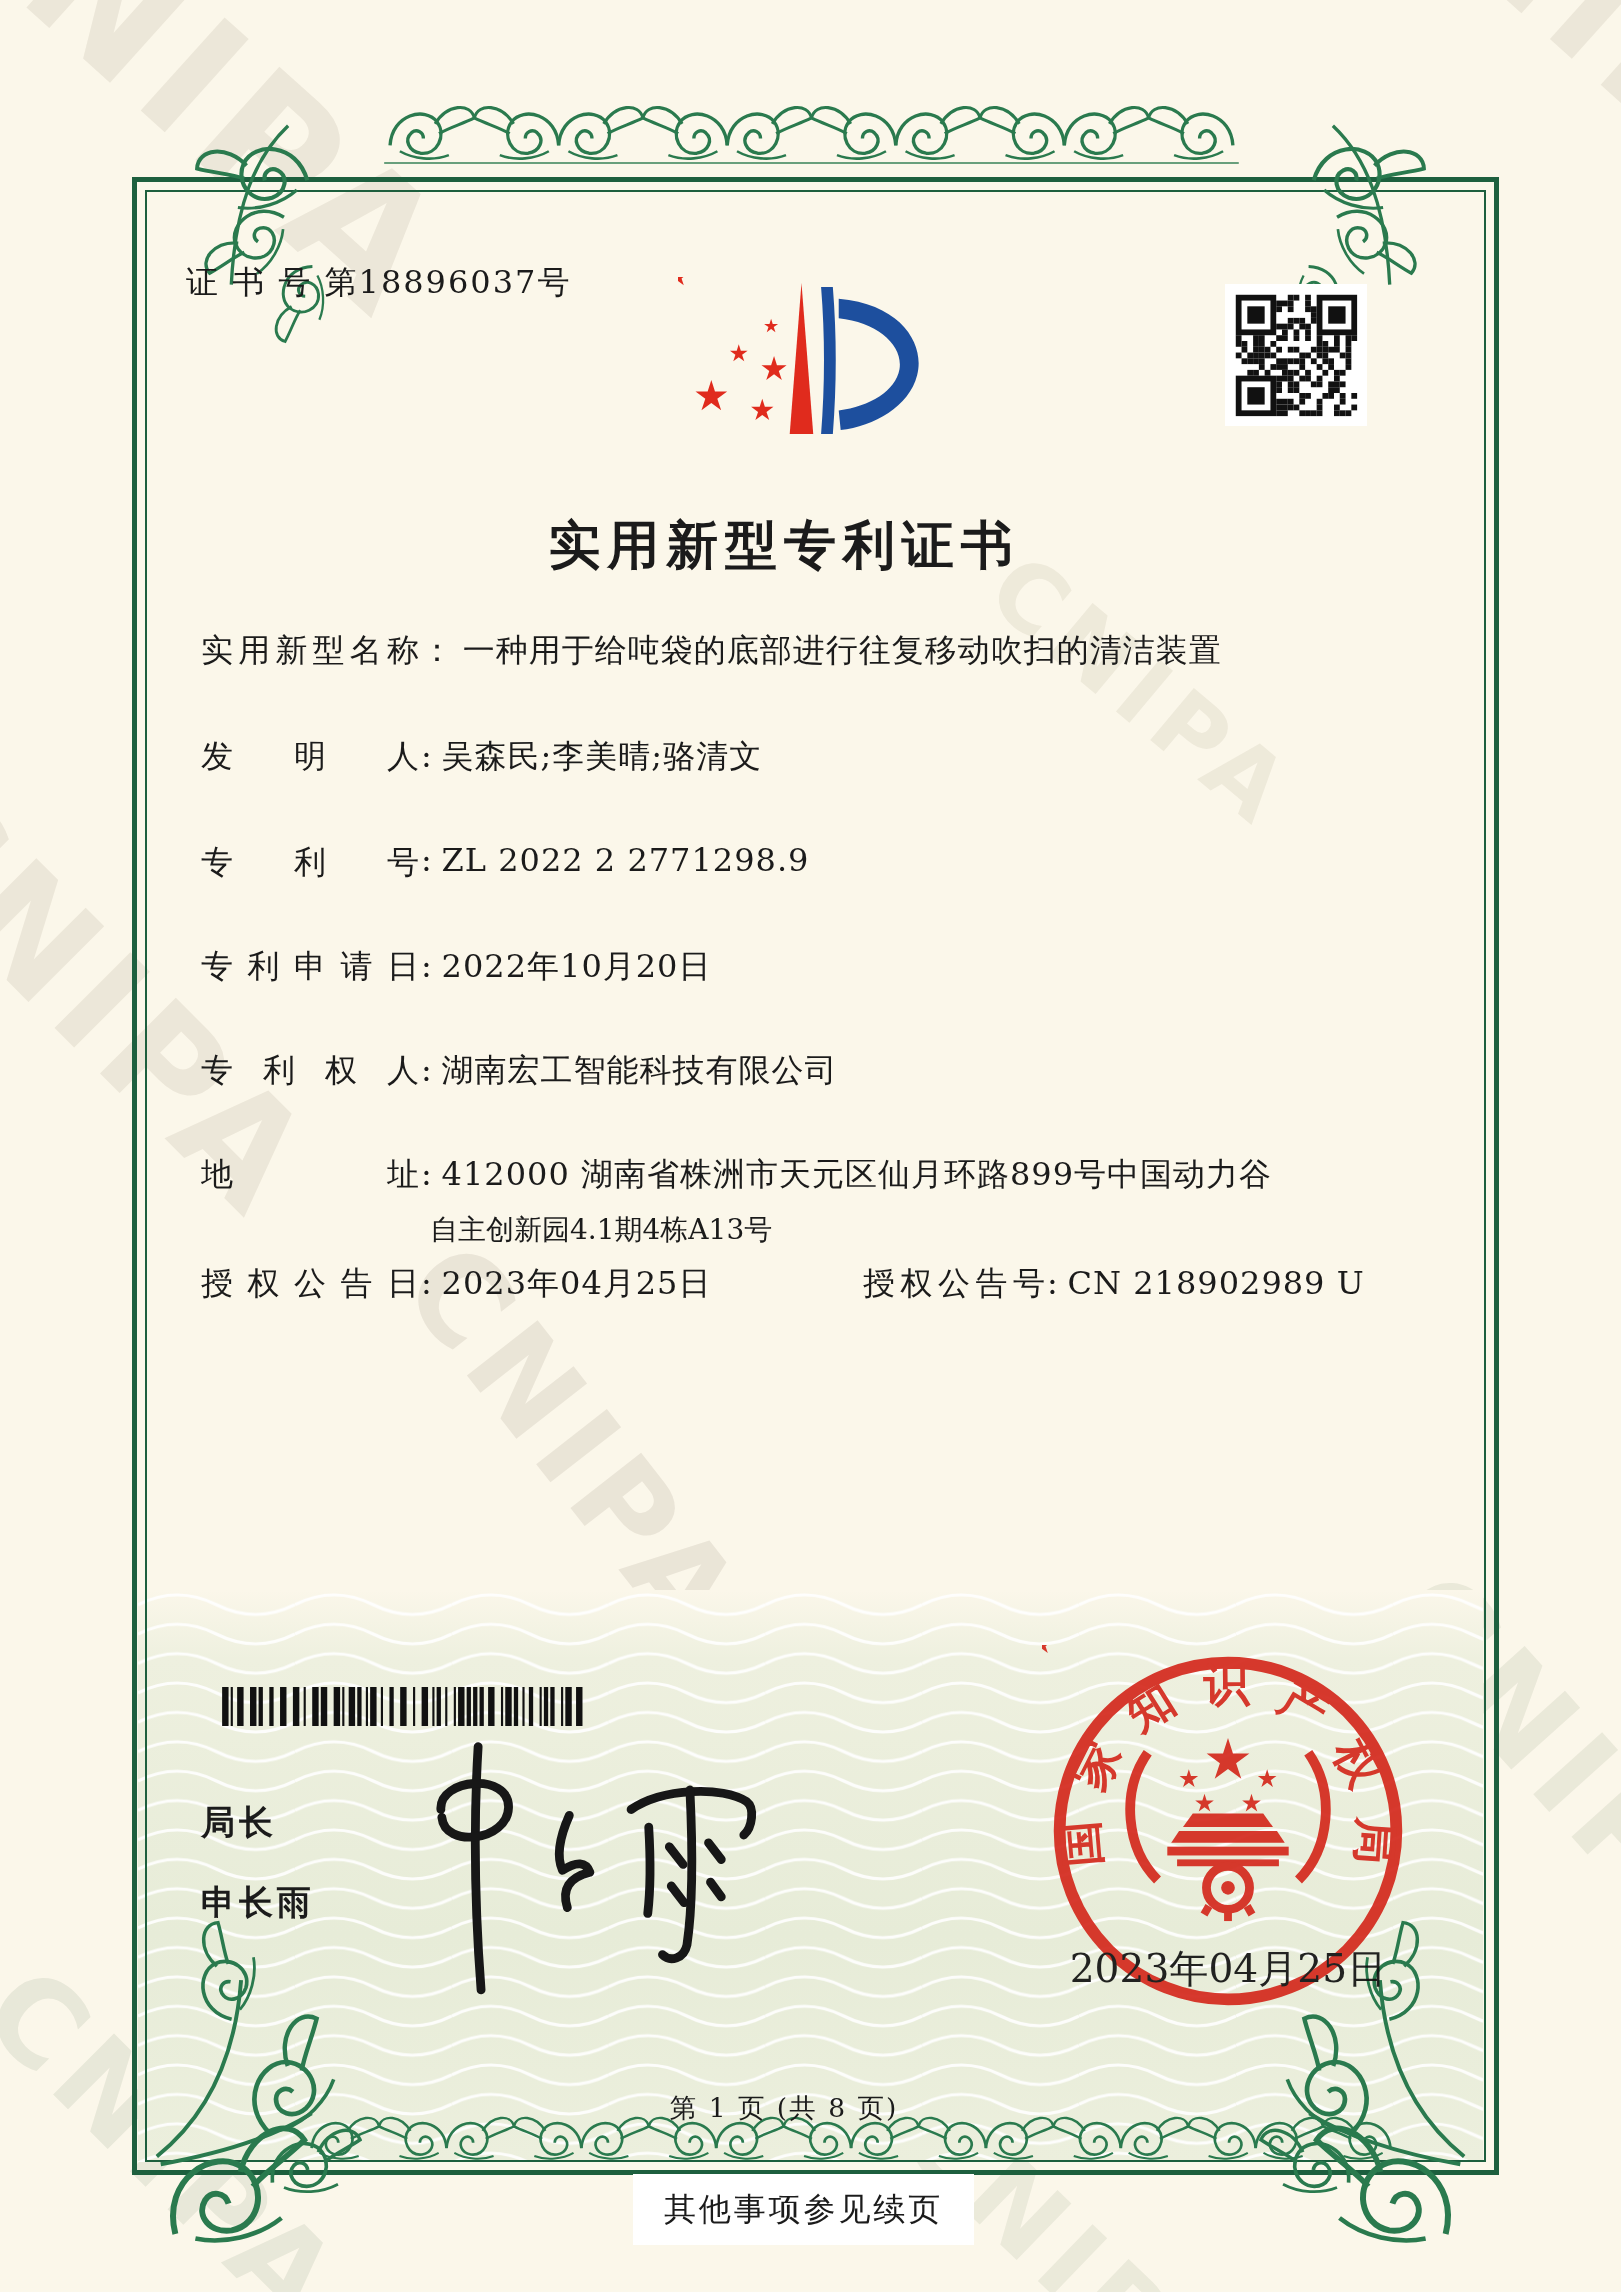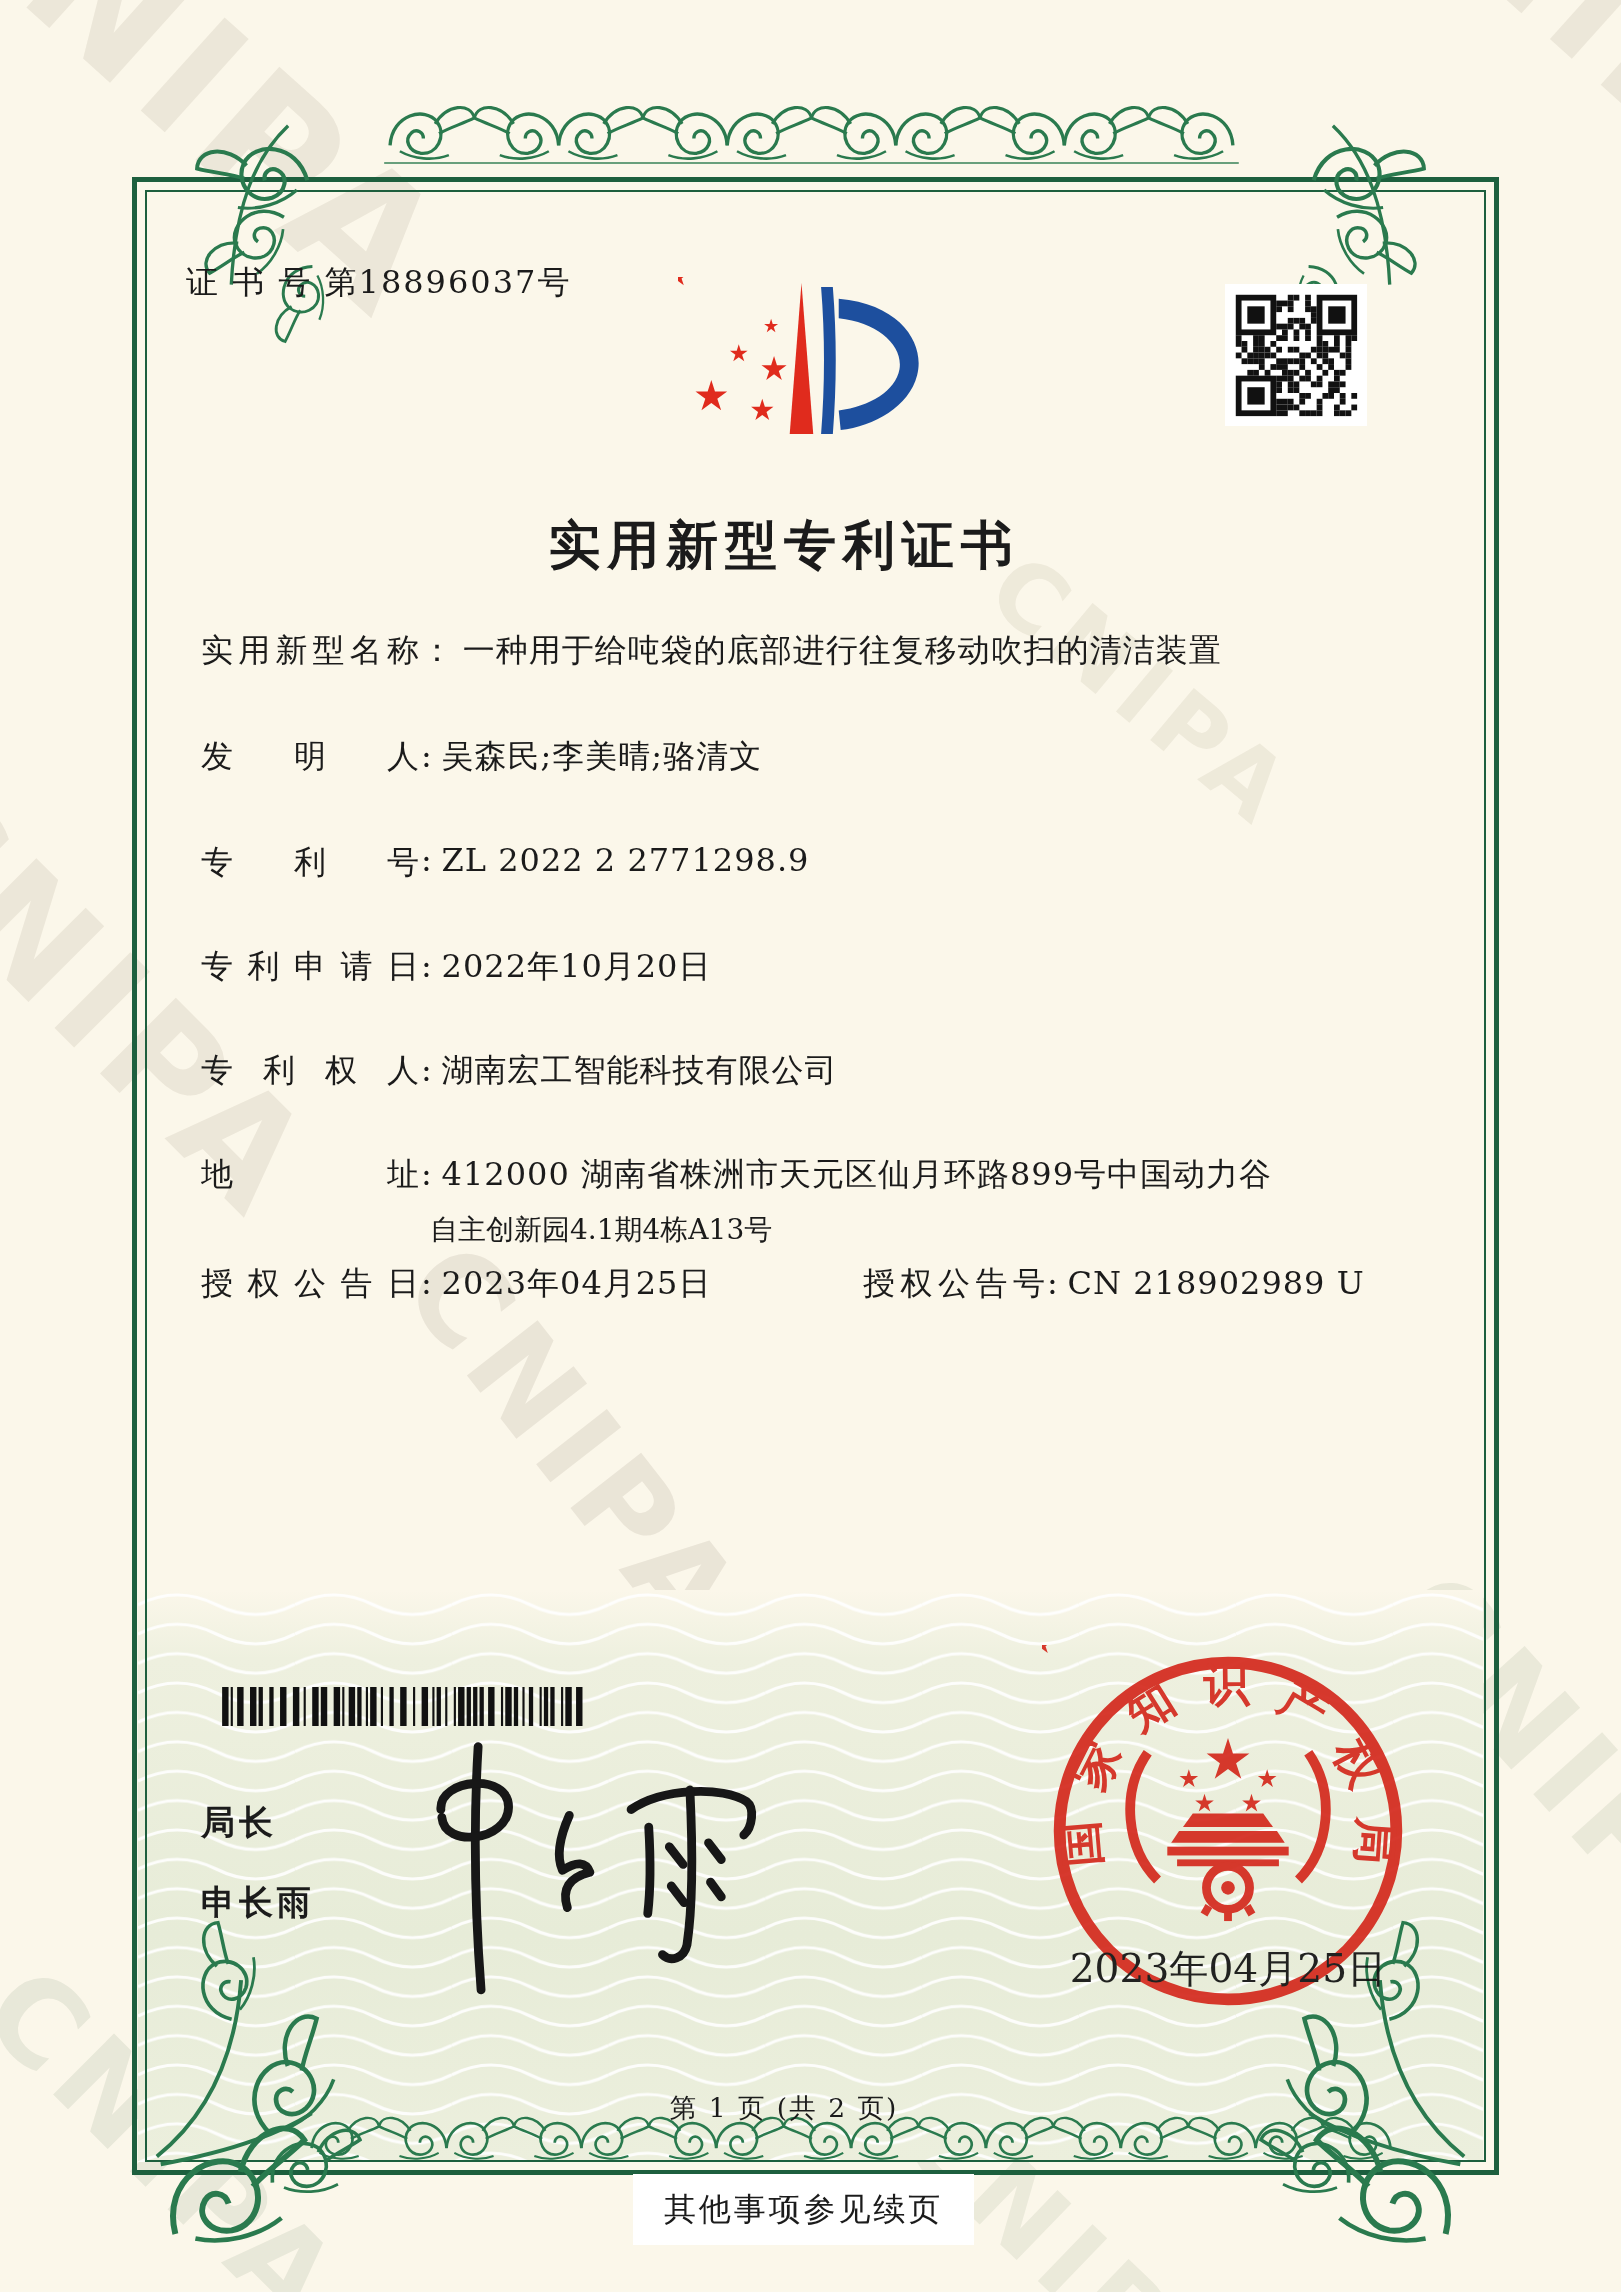--- a/index.html
+++ b/index.html
@@ -429,17 +429,17 @@
         <g>
           <rect x="186" y="272" width="8" height="10"></rect>
           <rect x="164" y="266" width="8" height="10" transform="rotate(30 168 271)"></rect>
           <rect x="208" y="266" width="8" height="10" transform="rotate(-30 212 271)"></rect>
         </g>
       </g>
       <text x="190" y="344" text-anchor="middle" font-size="40" fill="#111111" font-family="DejaVu Serif, Liberation Serif, serif">2023年04月25日</text>
     </g>
   </svg>
 
-  <div class="abs" id="page-no">第 1 页 (共 2 页)</div>
+  <div class="abs" id="page-no">第 1 页 (共 8 页)</div>
   <div class="abs" id="cont-note">其他事项参见续页</div>
 
 </div>
 
 
 </body></html>

